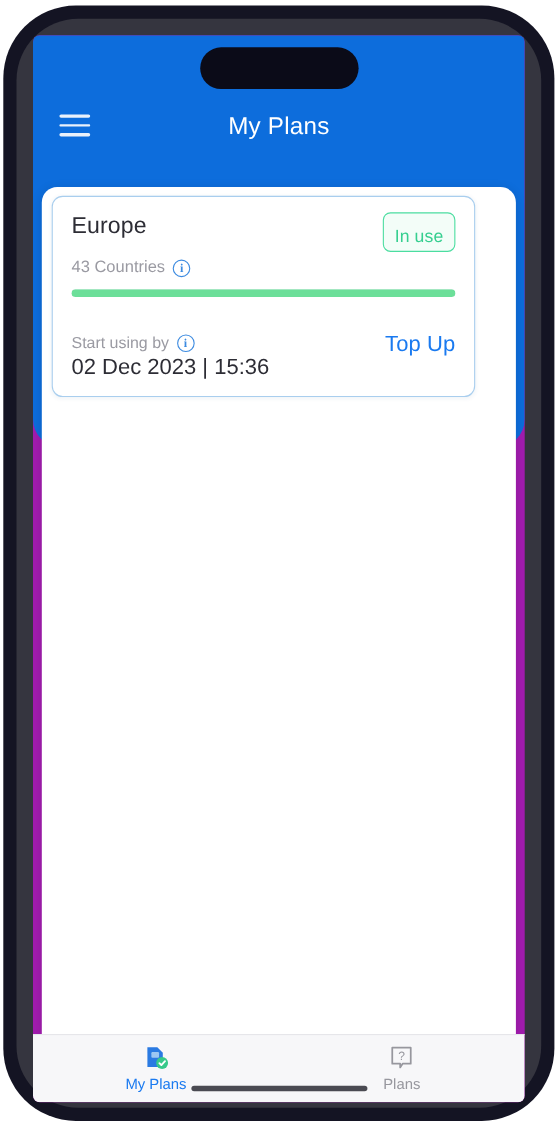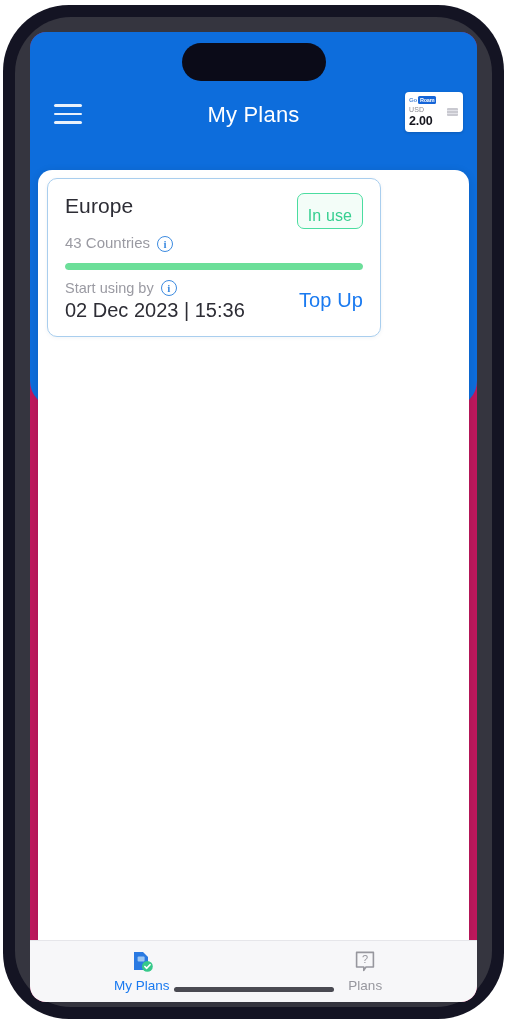--- a/index.html
+++ b/index.html
@@ -35,22 +35,22 @@
     bottom: 12px;
     border-radius: 56px;
     background: #35353f;
   }
   #phone-screen {
     position: absolute;
     left: 27px;
     top: 27px;
     width: 447px;
     height: 970px;
-    border-radius: 16px;
-    background: #be185d;
+    border-radius: 6px;
+    background: #a21caf;
     overflow: hidden;
   }
 
   
   #app-header {
     position: absolute;
     left: 0;
     top: 0;
     width: 447px;
     height: 375px;
@@ -191,21 +191,21 @@
     border-top-right-radius: 14px;
     box-shadow: 0 2px 10px rgba(0,0,0,0.12);
     z-index: 3;
   }
 
   
   #plan-card {
     position: absolute;
     left: 9px;
     top: 8px;
-    width: 334px;
+    width: 385px;
     padding: 14px 17px 16px 17px;
     background: #ffffff;
     border: 1px solid #a9ceee;
     border-radius: 10px;
     box-sizing: border-box;
     box-shadow: 0 1px 4px rgba(20,60,120,0.06);
   }
   .card-top-row {
     display: flex;
     align-items: flex-start;
@@ -271,23 +271,23 @@
     background: #e8eef2;
     overflow: hidden;
   }
   #progress-fill {
     height: 100%;
     border-radius: 4px;
     background: #6cdf99;
   }
   .card-bottom-row {
     display: flex;
-    align-items: center;
+    align-items: flex-start;
     justify-content: space-between;
-    margin-top: 9px;
+    margin-top: 33px;
   }
   .start-block {
     display: flex;
     flex-direction: column;
   }
   .start-label-row {
     display: flex;
     align-items: center;
     gap: 7px;
   }
@@ -375,29 +375,20 @@
     <div id="header-bar">
 
       <div id="menu-button">
         <span></span>
         <span></span>
         <span></span>
       </div>
 
       <div id="header-title">My Plans</div>
 
-      <div id="balance-widget">
-        <div class="balance-logo">
-          <span class="logo-word">Go</span>
-          <span class="logo-chip">Roam</span>
-        </div>
-        <div class="balance-currency">USD</div>
-        <div class="balance-amount">2.00</div>
-        <div id="balance-flag"></div>
-      </div>
 
     </div>
 
     <div id="content-panel">
 
       <div id="plan-card">
 
         <div class="card-top-row">
           <div id="plan-name">Europe</div>
           <div id="status-badge">In use</div>

